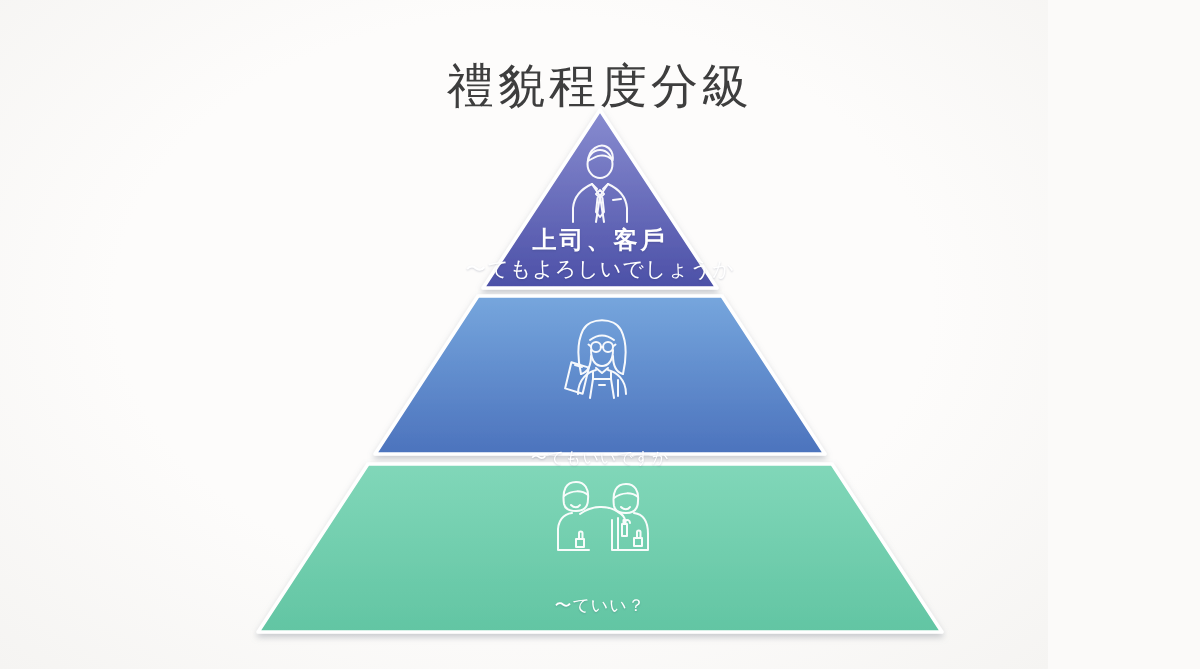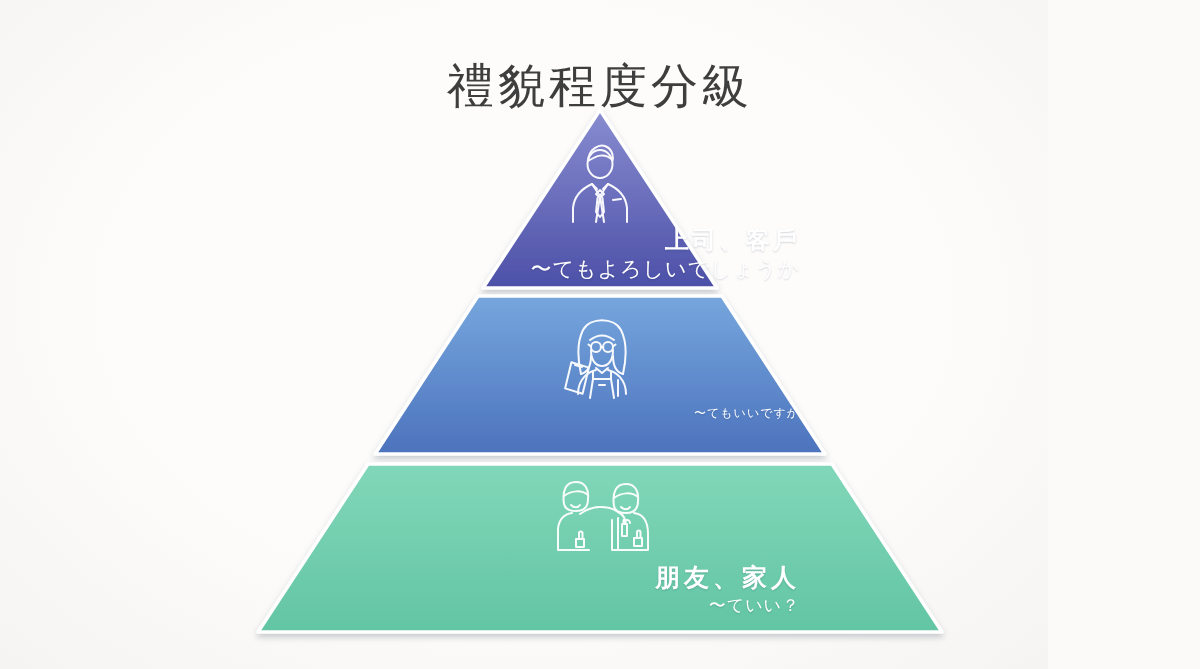--- a/index.html
+++ b/index.html
@@ -13,30 +13,30 @@
     background:radial-gradient(ellipse at 50% 45%, #fdfcfb 55%, #f5f4f2 100%);
   }
   .title{
     position:absolute;top:24px;left:0;width:1200px;
     text-align:center;
     font-size:47px;font-weight:500;color:#3e3e3e;
     letter-spacing:4px;line-height:1.3;
   }
   .pyramid-svg{position:absolute;left:0;top:0;}
   .lvl-label,.lvl-sub{
-    position:absolute;left:400px;width:400px;text-align:right;
+    position:absolute;left:400px;width:400px;text-align:center;
     color:#ffffff;
     text-shadow:0 1px 2px rgba(30,40,80,0.18);
     white-space:nowrap;
   }
   .lvl-label{font-weight:bold;}
   .t1{top:224px;font-size:24px;letter-spacing:3px;}
   .s1{top:255px;font-size:21px;letter-spacing:1px;}
   .t2{top:391px;font-size:25px;letter-spacing:4px;}
-  .s2{top:405px;font-size:12px;letter-spacing:1px;}
+  .s2{top:448px;font-size:16px;letter-spacing:1px;}
   .t3{top:561px;font-size:25px;letter-spacing:4px;}
   .s3{top:594px;font-size:17px;letter-spacing:1px;}
 </style>
 </head>
 <body>
 
 <div class="stage">
 
   <h1 class="title">禮貌程度分級</h1>
 
@@ -112,16 +112,15 @@
       <path d="M20,4 L25,4 L25,16 L20,16 Z M21.5,4 L21.5,0 L23.5,0 L23.5,4"></path>
       <path d="M40,26 L32,26 L32,18 L40,18 Z M35,18 L35,12 C35,10 38.5,10 38.5,12 L38.5,18"></path>
     </g>
   </svg>
 
   <div class="lvl-label t1">上司、客戶</div>
   <div class="lvl-sub s1">〜てもよろしいでしょうか</div>
 
   <div class="lvl-sub s2">〜てもいいですか</div>
 
-  <div class="lvl-label t3">朋友、家人</div>
   <div class="lvl-sub s3">〜ていい？</div>
 
 </div>
 
 </body></html>

